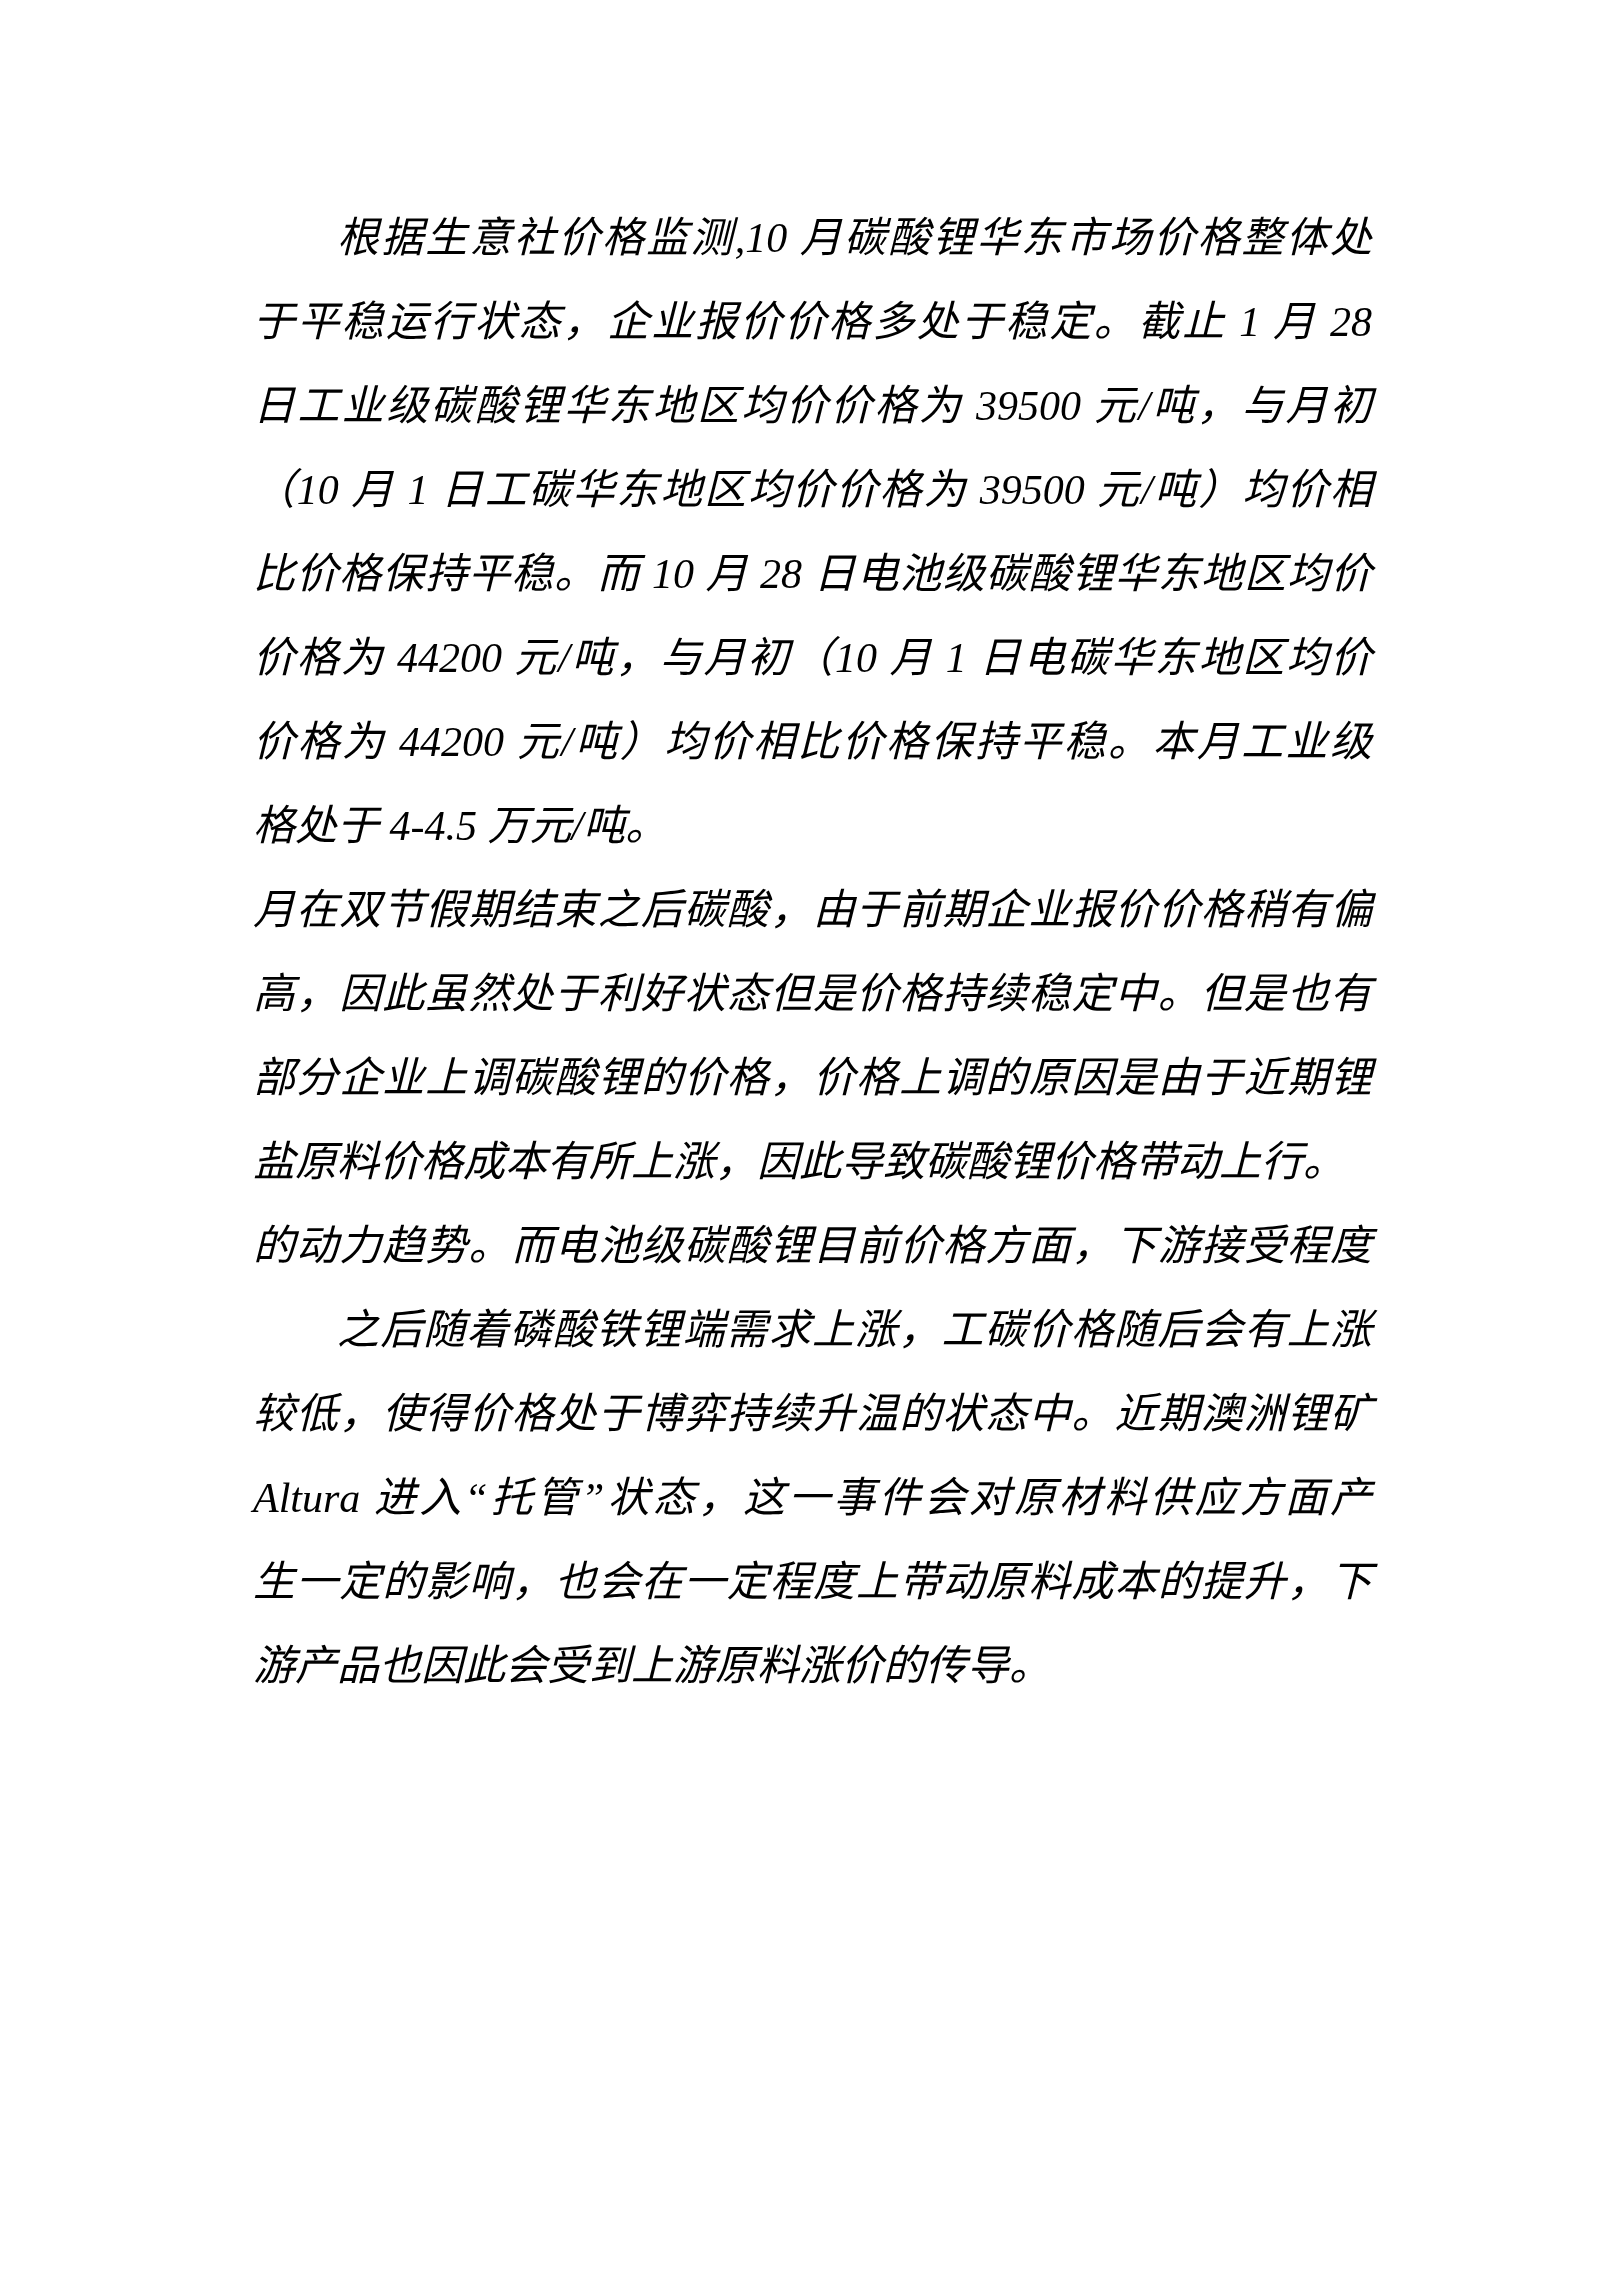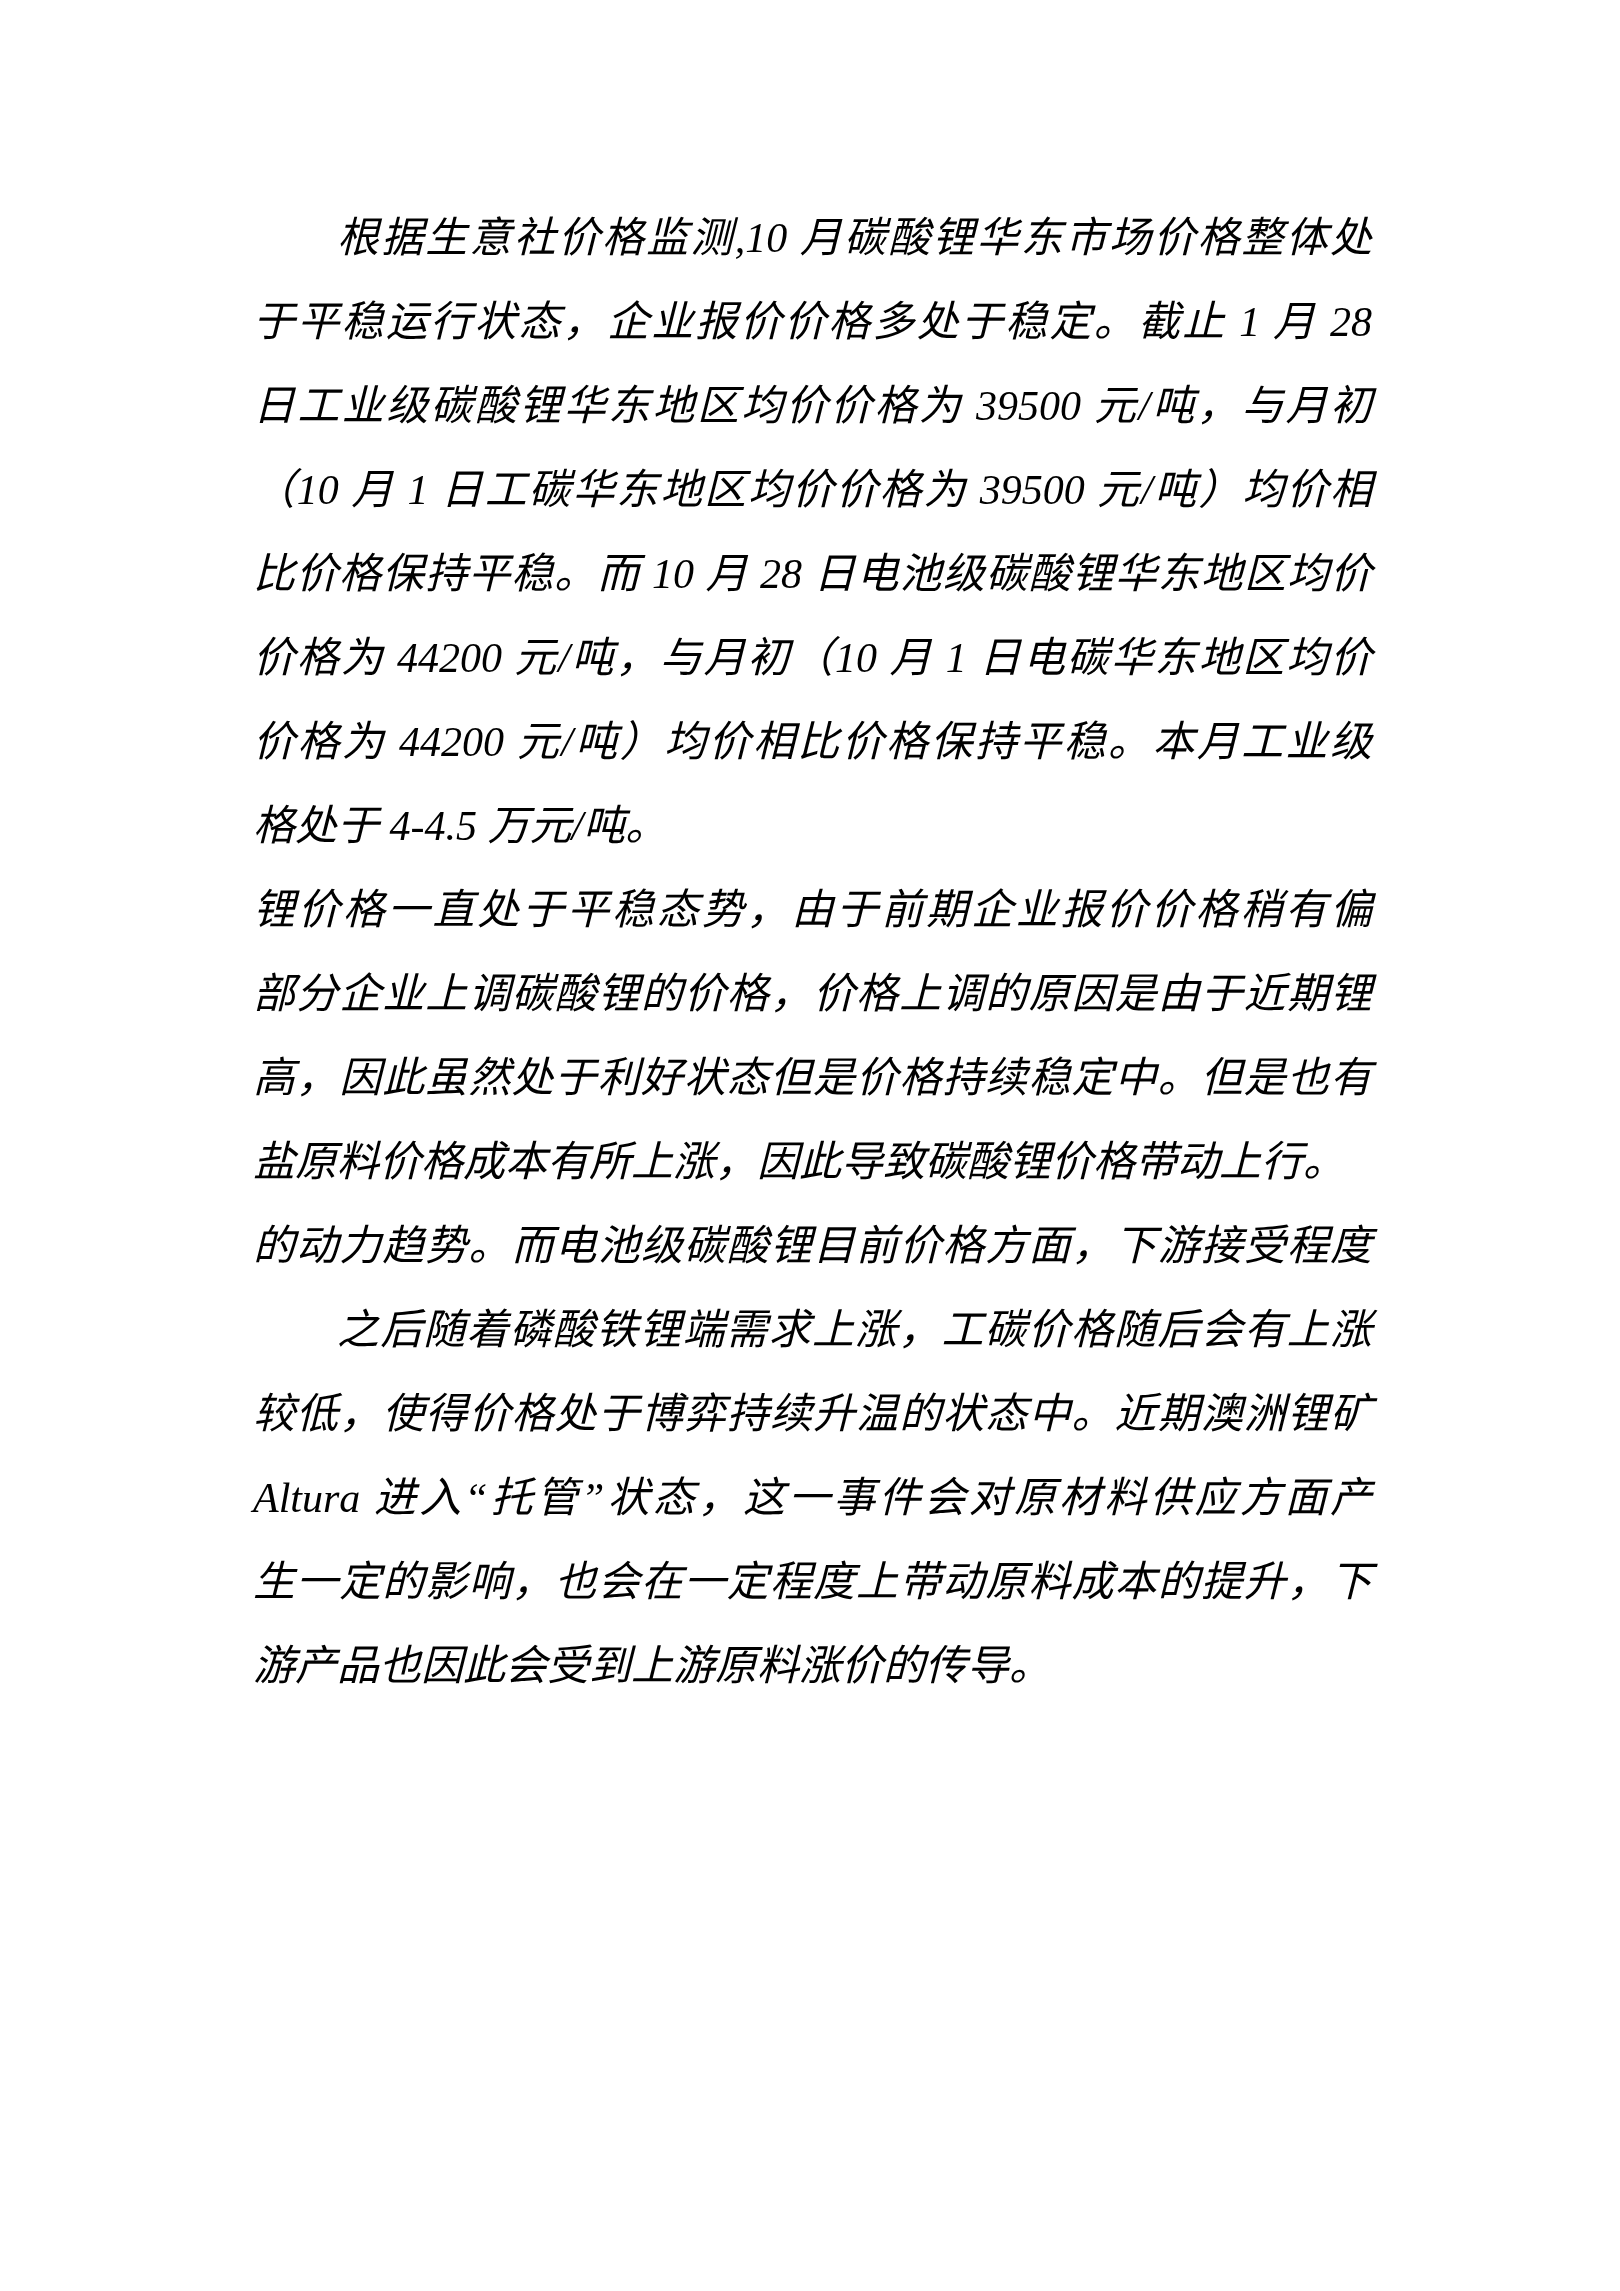--- a/index.html
+++ b/index.html
@@ -53,23 +53,23 @@
     <div class="line j">于平稳运行状态，企业报价价格多处于稳定。截止 1 月 28</div>
     <div class="line j">日工业级碳酸锂华东地区均价价格为 39500 元/吨，与月初</div>
     <div class="line j">（10 月 1 日工碳华东地区均价价格为 39500 元/吨）均价相</div>
     <div class="line j">比价格保持平稳。而 10 月 28 日电池级碳酸锂华东地区均价</div>
     <div class="line j">价格为 44200 元/吨，与月初（10 月 1 日电碳华东地区均价</div>
     <div class="line j">价格为 44200 元/吨）均价相比价格保持平稳。本月工业级</div>
     <div class="line">格处于 4-4.5 万元/吨。</div>
   </section>
 
   <section class="paragraph">
-    <div class="line j">锂价格一直处于平稳态势，由于前期企业报价价格稍有偏</div>
+    <div class="line j">月在双节假期结束之后碳酸，由于前期企业报价价格稍有偏</div>
+    <div class="line j">高，因此虽然处于利好状态但是价格持续稳定中。但是也有</div>
     <div class="line j">部分企业上调碳酸锂的价格，价格上调的原因是由于近期锂</div>
-    <div class="line j">高，因此虽然处于利好状态但是价格持续稳定中。但是也有</div>
     <div class="line">盐原料价格成本有所上涨，因此导致碳酸锂价格带动上行。</div>
   </section>
 
   <section class="paragraph">
     <div class="line j">的动力趋势。而电池级碳酸锂目前价格方面，下游接受程度</div>
     <div class="line j first">之后随着磷酸铁锂端需求上涨，工碳价格随后会有上涨</div>
     <div class="line j">较低，使得价格处于博弈持续升温的状态中。近期澳洲锂矿</div>
     <div class="line j">Altura 进入“托管”状态，这一事件会对原材料供应方面产</div>
     <div class="line j">生一定的影响，也会在一定程度上带动原料成本的提升，下</div>
     <div class="line">游产品也因此会受到上游原料涨价的传导。</div>

